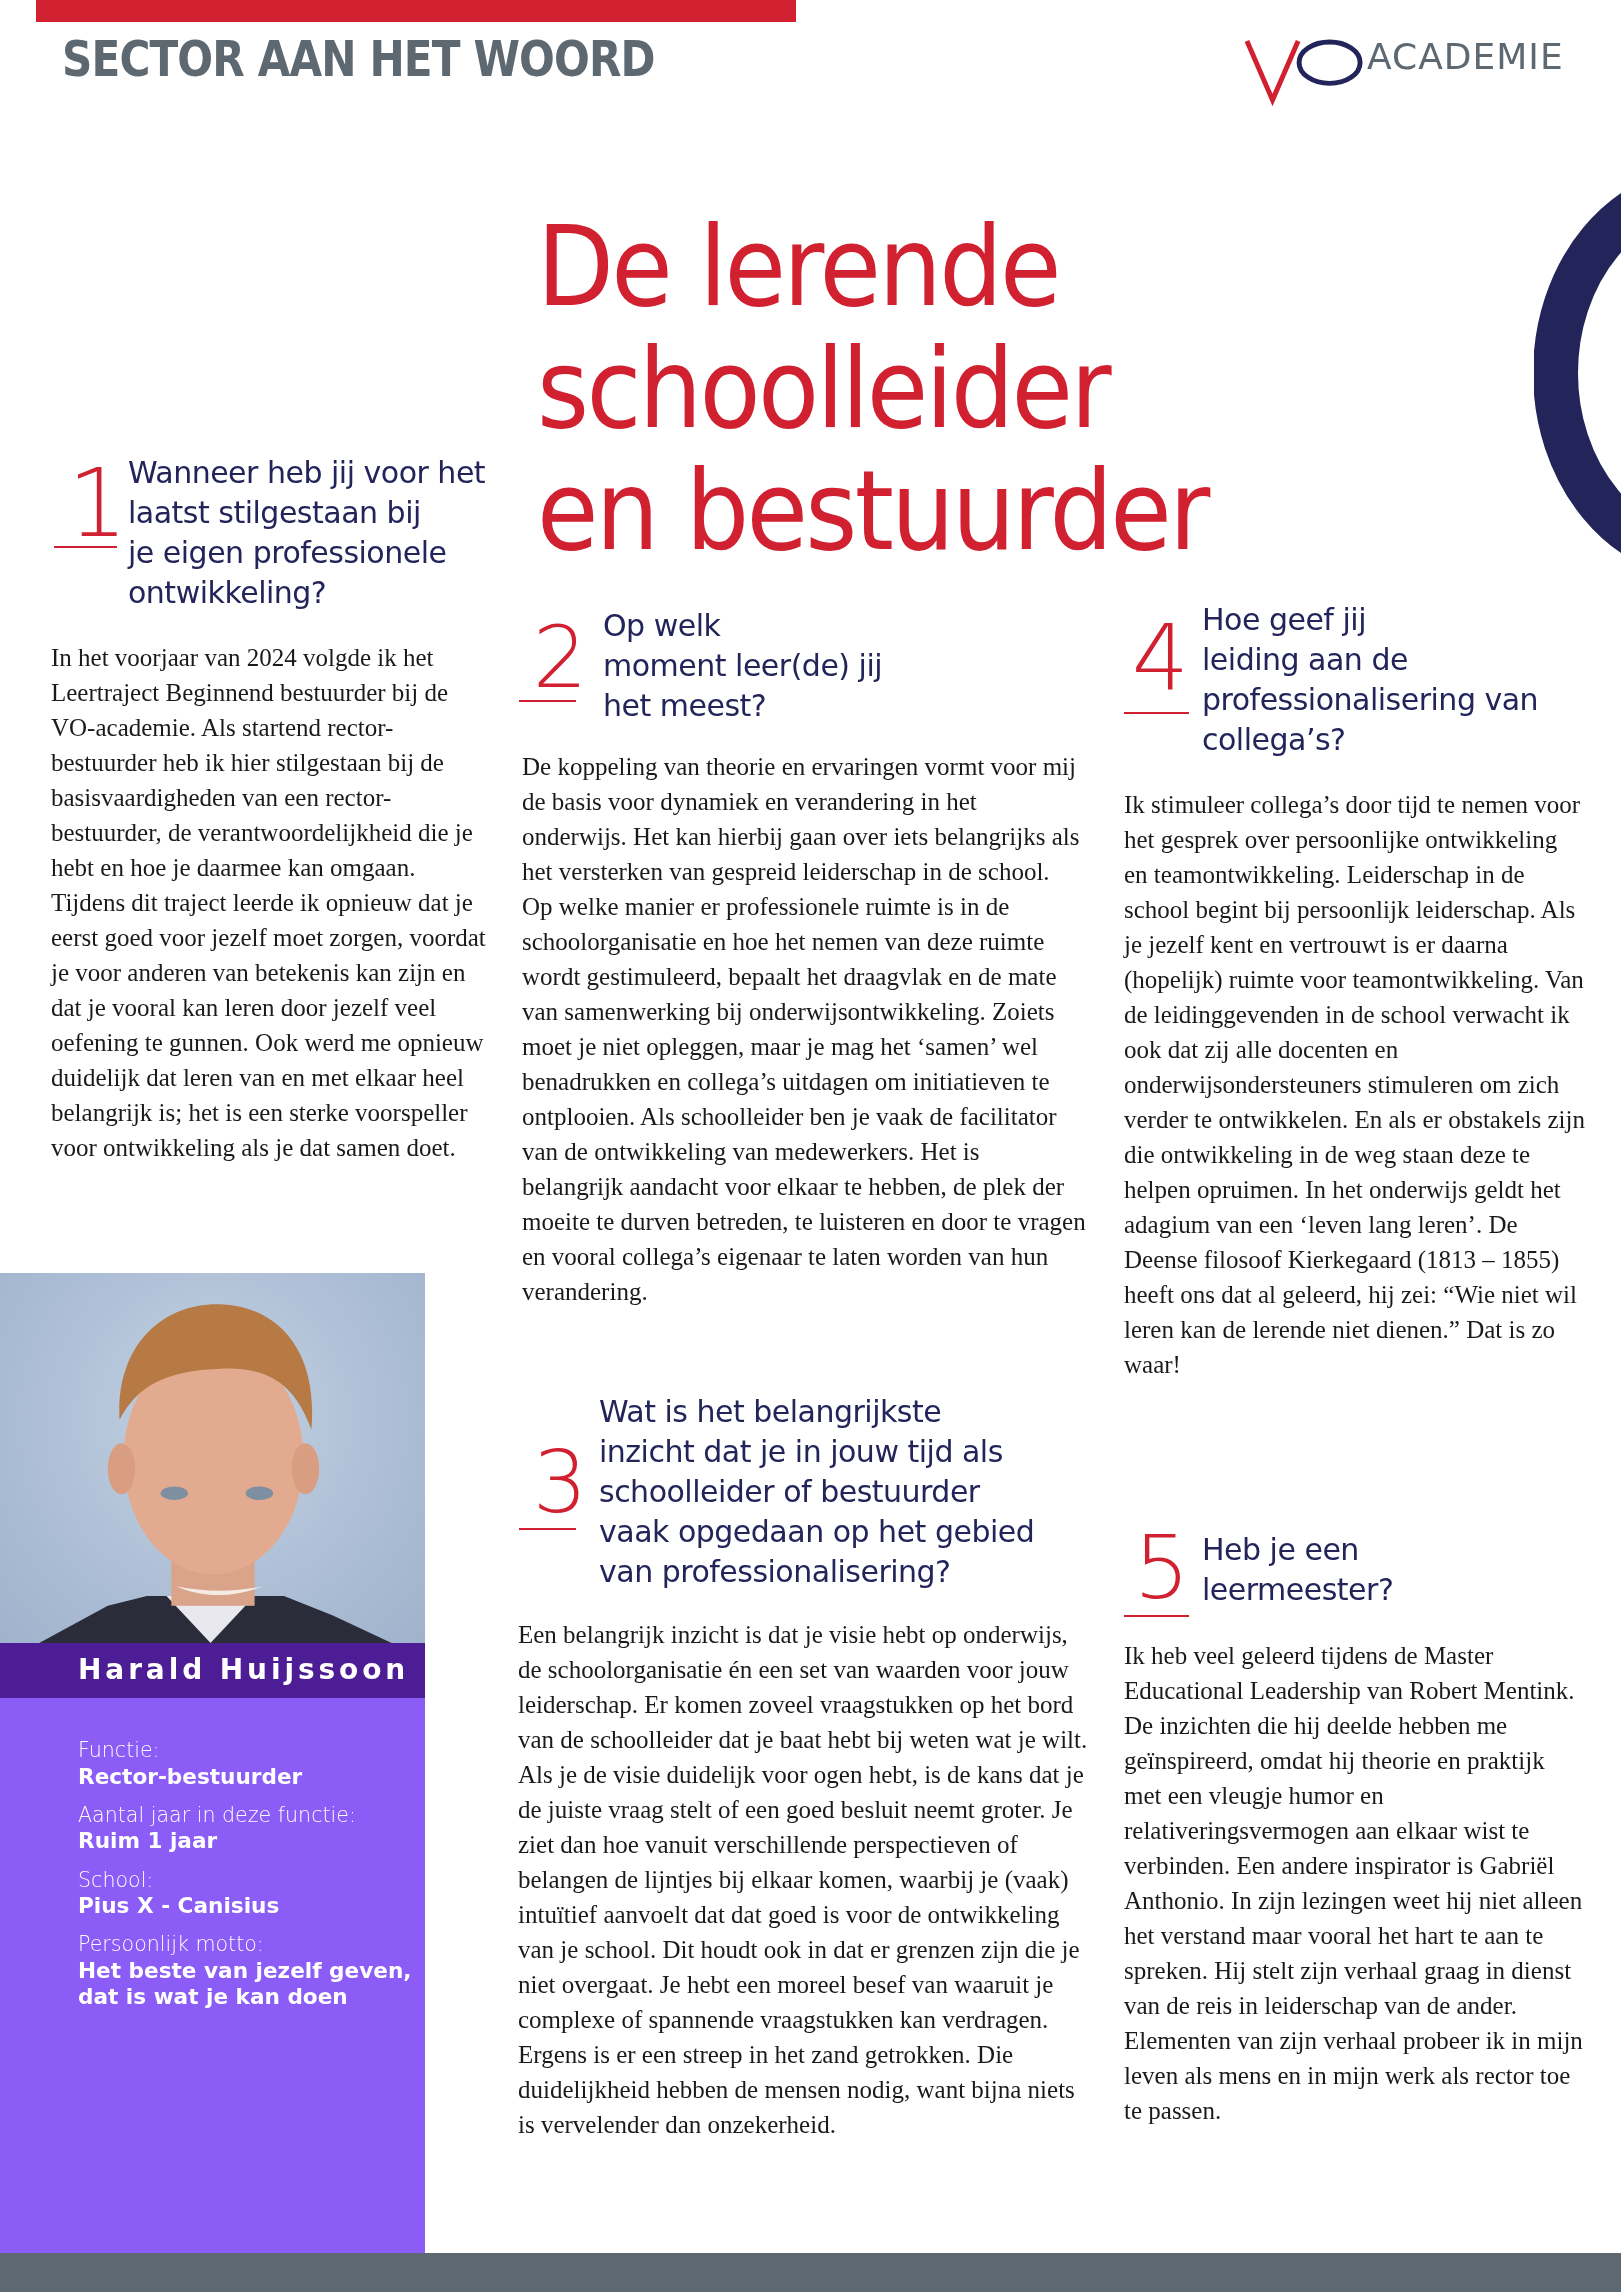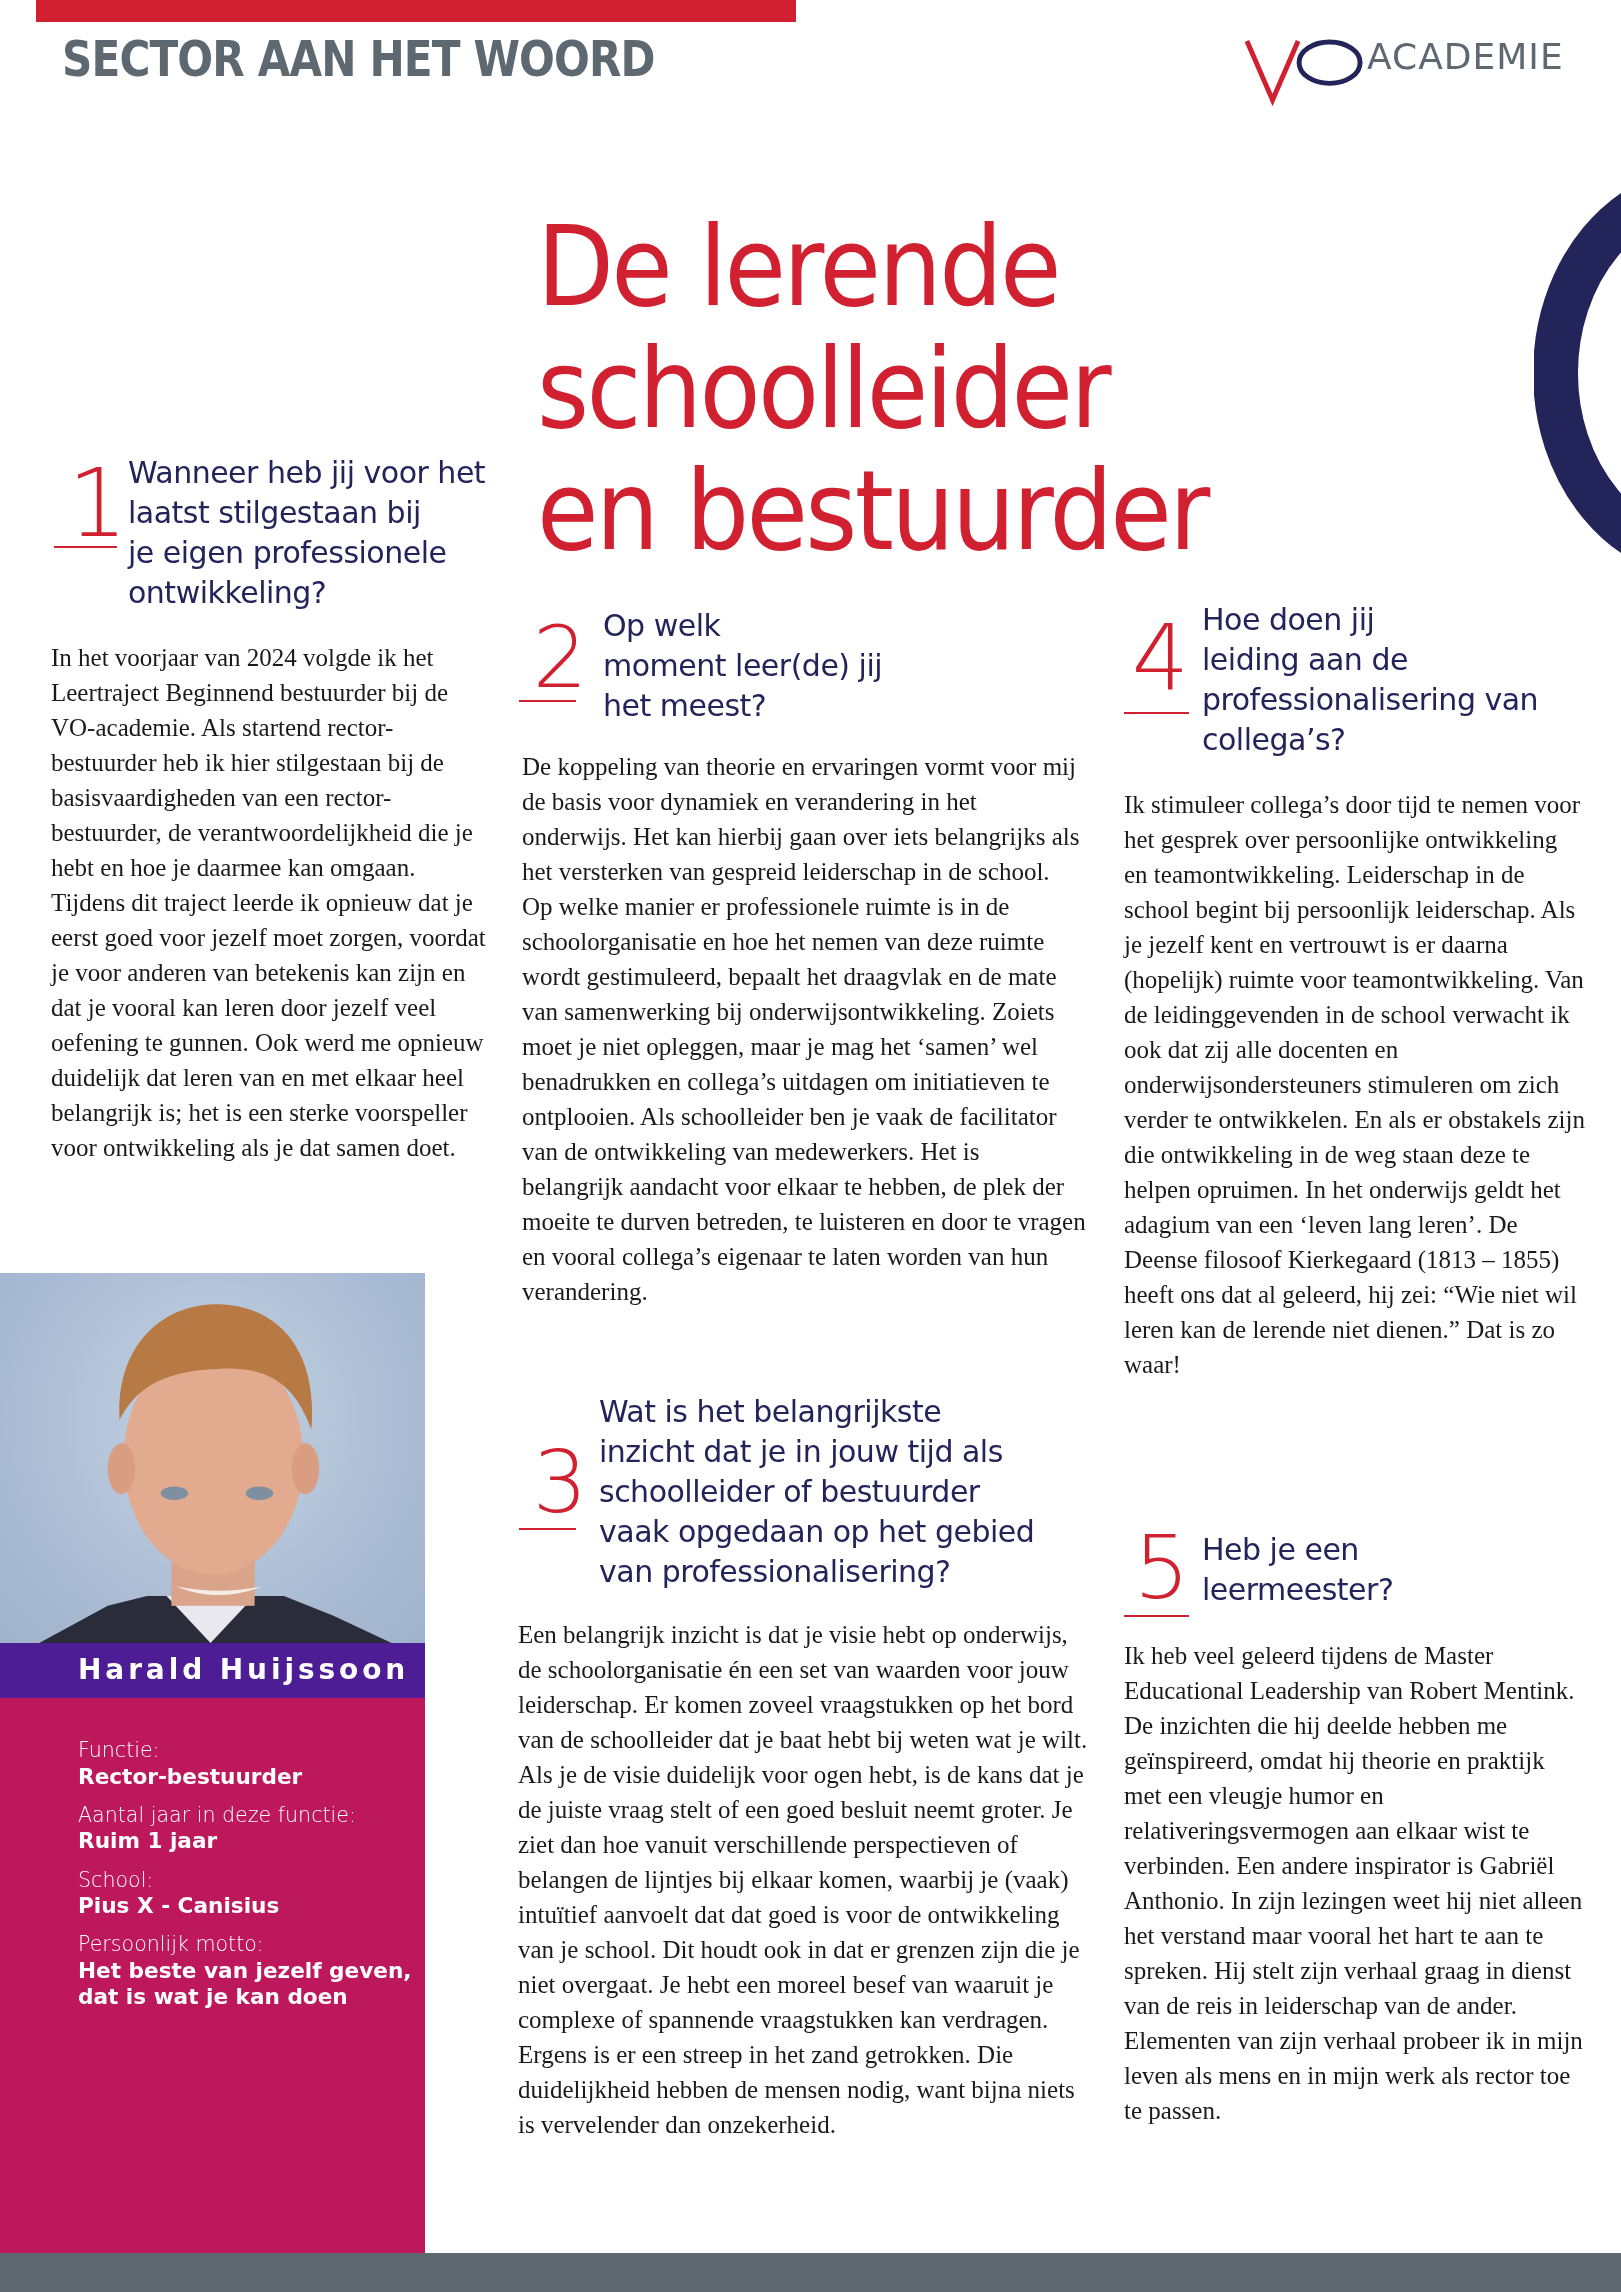--- a/index.html
+++ b/index.html
@@ -62,21 +62,21 @@
     position: absolute; left: 0; top: 370px; width: 425px; height: 55px;
     background: #4c1d95;
   }
   .name-band span {
     position: absolute; left: 78px; top: 9.8px;
     color: #ffffff; font-family: "DejaVu Sans", sans-serif; font-weight: bold;
     font-size: 28px; letter-spacing: 3.9px;
   }
   .info-box {
     position: absolute; left: 0; top: 425px; width: 425px; height: 556px;
-    background: #be185d;
+    background: #8b5cf6;
   }
   .info-item { margin: 0 0 11.8px 0; }
   .info-list { position: absolute; left: 78px; top: 39px; right: 9.8px; color: #ffffff; }
   .info-label { font-family: "DejaVu Sans", sans-serif; font-size: 20.6px; line-height: 26.5px; font-weight: 300; }
   .info-value { font-family: "DejaVu Sans", sans-serif; font-size: 21.6px; line-height: 26.5px; font-weight: bold; }
 
   .bottom-bar { position: absolute; left: 0; top: 2253px; width: 1621px; height: 39px; background: #5d6870; }
 </style>
 </head>
 <body>
@@ -141,21 +141,21 @@
   </div>
 </div>
 <div class="body-text" style="left:518px; top:1617px; width:573px;">
   <p>Een belangrijk inzicht is dat je visie hebt op onderwijs, de schoolorganisatie én een set van waarden voor jouw leiderschap. Er komen zoveel vraagstukken op het bord van de schoolleider dat je baat hebt bij weten wat je wilt. Als je de visie duidelijk voor ogen hebt, is de kans dat je de juiste vraag stelt of een goed besluit neemt groter. Je ziet dan hoe vanuit verschillende perspectieven of belangen de lijntjes bij elkaar komen, waarbij je (vaak) intuïtief aanvoelt dat dat goed is voor de ontwikkeling van je school. Dit houdt ook in dat er grenzen zijn die je niet overgaat. Je hebt een moreel besef van waaruit je complexe of spannende vraagstukken kan verdragen. Ergens is er een streep in het zand getrokken. Die duidelijkheid hebben de mensen nodig, want bijna niets is vervelender dan onzekerheid.</p>
 </div>
 
 <div class="q-block" style="left:1124px; top:600px; width:490px; height:176px;">
   <div class="q-num" style="left:7.8px; top:13.7px; font-size:90px;">4</div>
   <div class="q-rule" style="left:0; top:112px; width:65px;"></div>
   <div class="q-text" style="left:78px; top:0; width:412px;">
-    <span>Hoe doen jij</span><br>
+    <span>Hoe geef jij</span><br>
     <b>leiding</b><span> aan de</span><br>
     <span>professionalisering van</span><br>
     <span>collega’s?</span>
   </div>
 </div>
 <div class="body-text" style="left:1124px; top:787px; width:461px;">
   <p>Ik stimuleer collega’s door tijd te nemen voor het gesprek over persoonlijke ontwikkeling en teamontwikkeling. Leiderschap in de school begint bij persoonlijk leiderschap. Als je jezelf kent en vertrouwt is er daarna (hopelijk) ruimte voor teamontwikkeling. Van de leidinggevenden in de school verwacht ik ook dat zij alle docenten en onderwijsondersteuners stimuleren om zich verder te ontwikkelen. En als er obstakels zijn die ontwikkeling in de weg staan deze te helpen opruimen. In het onderwijs geldt het adagium van een ‘leven lang leren’. De Deense filosoof Kierkegaard (1813 – 1855) heeft ons dat al geleerd, hij zei: “Wie niet wil leren kan de lerende niet dienen.” Dat is zo waar!</p>
 </div>
 
 <div class="q-block" style="left:1124px; top:1524px; width:490px; height:118px;">

